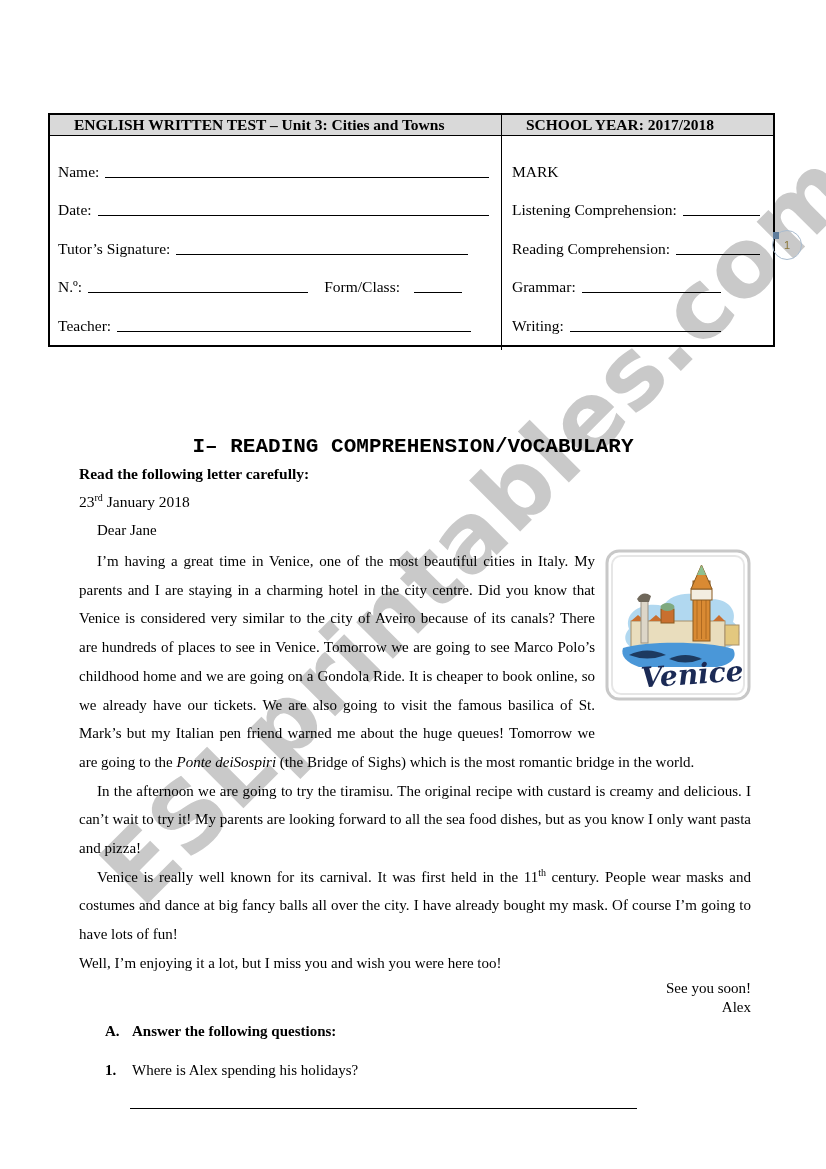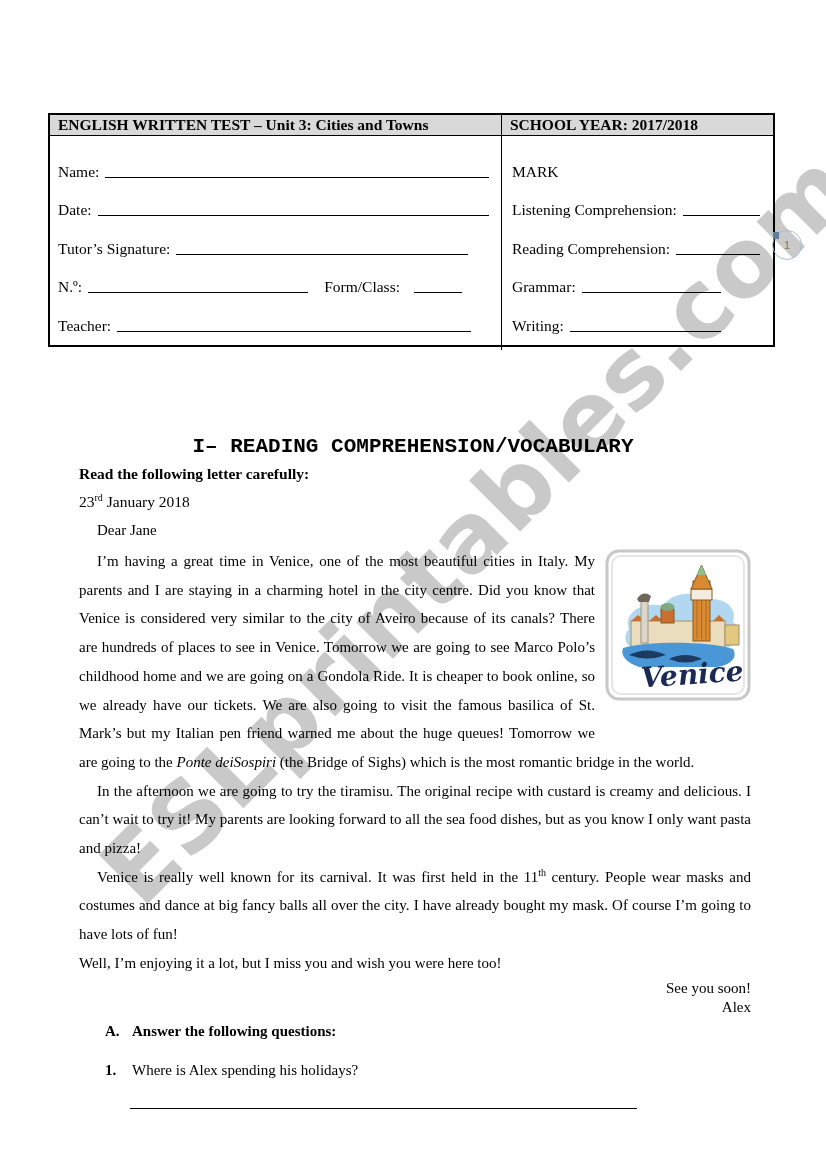--- a/index.html
+++ b/index.html
@@ -38,21 +38,21 @@
     box-sizing:border-box;
     display:grid;
     grid-template-columns:452px 1fr;
     grid-template-rows:21px 1fr;
     font-size:15.5px;
   }
   .th{
     background:#d9d9d9;
     border-bottom:1px solid #000;
     font-weight:bold;
-    padding:1px 0 0 8px;
+    padding:1px 0 0 24px;
     box-sizing:border-box;
     line-height:18px;
     white-space:nowrap;
   }
   .col-divider{border-right:1px solid #000;}
   .td{padding:6px 0 15px 8px;box-sizing:border-box;}
   .td-right{padding-left:10px;}
   .field-row{
     display:flex;
     align-items:flex-end;

